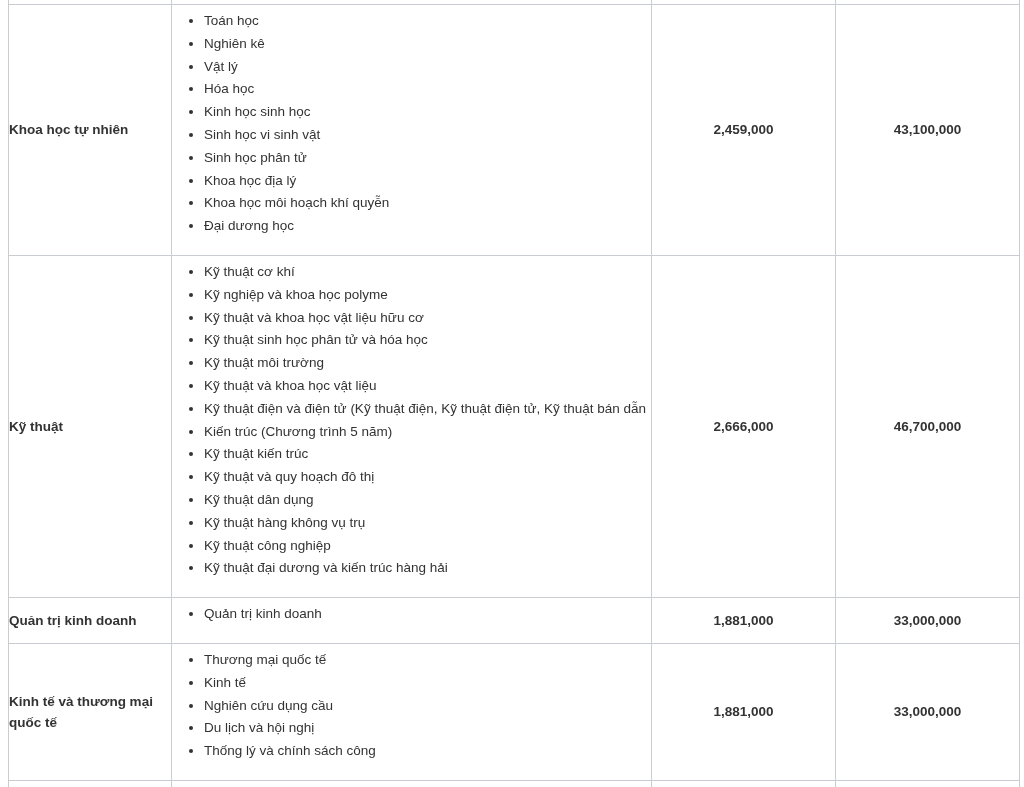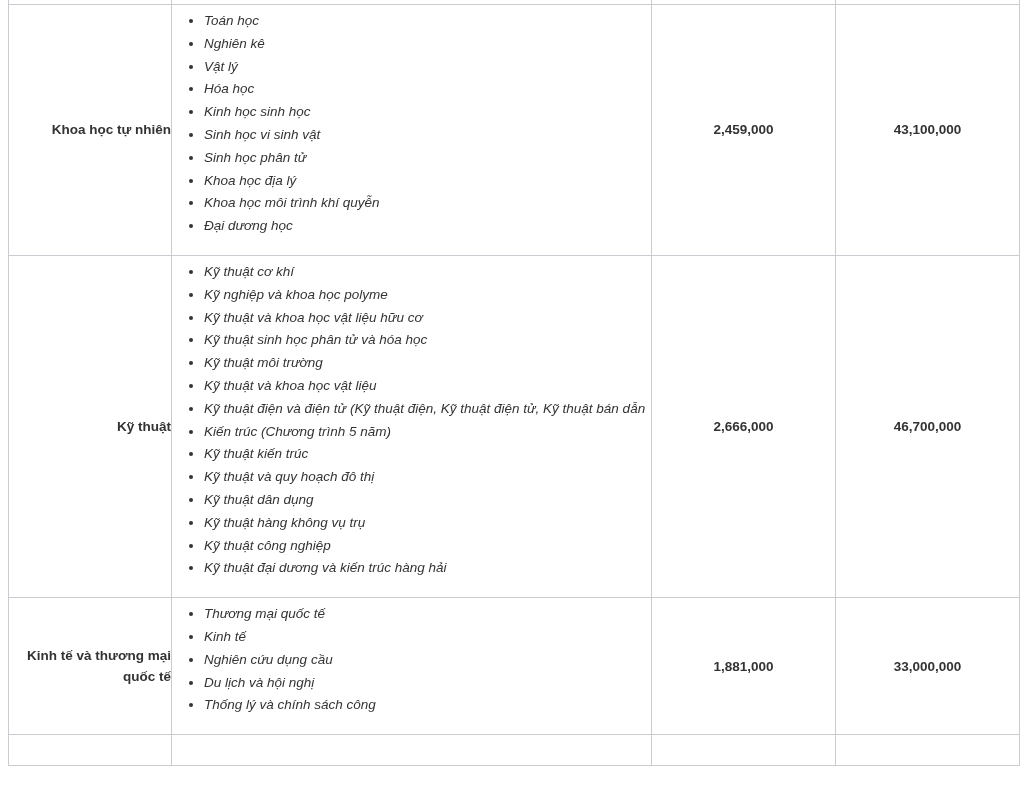--- a/index.html
+++ b/index.html
@@ -28,30 +28,29 @@
     border: 1px solid #c9cdd1;
     vertical-align: middle;
     padding: 3px 0;
     font-size: 13.5px;
     color: #333333;
     background: #ffffff;
   }
   tr.spacer-top td { height: 7px; padding: 0; }
   tr.spacer-bottom td { height: 30px; padding: 0; }
   td.faculty-cell {
-    text-align: right;
+    text-align: left;
     font-weight: bold;
     font-size: 14px;
     line-height: 21px;
     padding: 3px 6px;
     color: #333333;
   }
   td.majors-cell {
     overflow: hidden;
-    font-style: italic;
   }
   td.majors-cell ul {
     margin: 2px 0 14px 0;
     padding-left: 32px;
     list-style-type: disc;
   }
   td.majors-cell li {
     line-height: 22.8px;
     white-space: nowrap;
     color: #333333;
@@ -86,21 +85,21 @@
         <td class="majors-cell">
           <ul>
             <li>Toán học</li>
             <li>Nghiên kê</li>
             <li>Vật lý</li>
             <li>Hóa học</li>
             <li>Kinh học sinh học</li>
             <li>Sinh học vi sinh vật</li>
             <li>Sinh học phân tử</li>
             <li>Khoa học địa lý</li>
-            <li>Khoa học môi trình khí quyễn</li>
+            <li>Khoa học môi hoạch khí quyễn</li>
             <li>Đại dương học</li>
           </ul>
         </td>
         <td class="amount-cell">2,459,000</td>
         <td class="amount-cell">43,100,000</td>
       </tr>
 
       <tr>
         <td class="faculty-cell">Kỹ thuật</td>
         <td class="majors-cell">
@@ -118,20 +117,30 @@
             <li>Kỹ thuật dân dụng</li>
             <li>Kỹ thuật hàng không vụ trụ</li>
             <li>Kỹ thuật công nghiệp</li>
             <li>Kỹ thuật đại dương và kiến trúc hàng hải</li>
           </ul>
         </td>
         <td class="amount-cell">2,666,000</td>
         <td class="amount-cell">46,700,000</td>
       </tr>
 
+      <tr>
+        <td class="faculty-cell">Quản trị kinh doanh</td>
+        <td class="majors-cell">
+          <ul>
+            <li>Quản trị kinh doanh</li>
+          </ul>
+        </td>
+        <td class="amount-cell">1,881,000</td>
+        <td class="amount-cell">33,000,000</td>
+      </tr>
 
       <tr>
         <td class="faculty-cell">Kinh tế và thương mại quốc tế</td>
         <td class="majors-cell">
           <ul>
             <li>Thương mại quốc tế</li>
             <li>Kinh tế</li>
             <li>Nghiên cứu dụng cầu</li>
             <li>Du lịch và hội nghị</li>
             <li>Thống lý và chính sách công</li>

